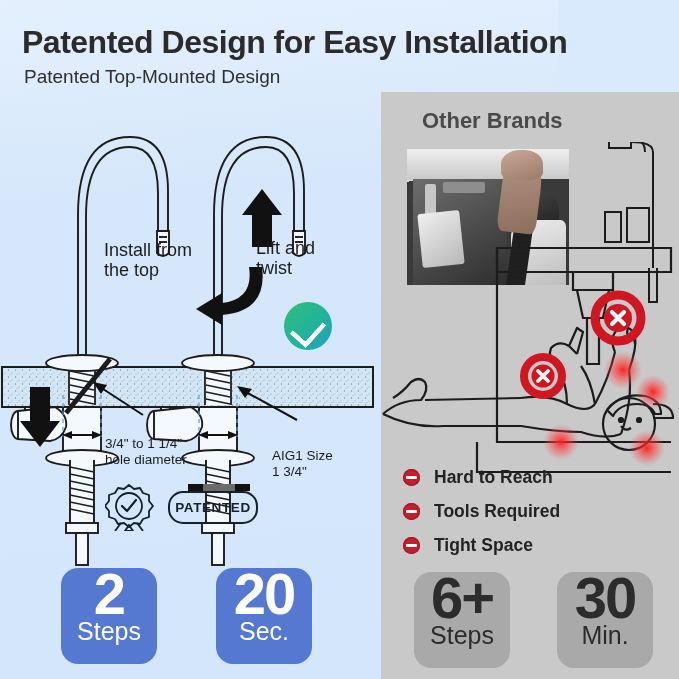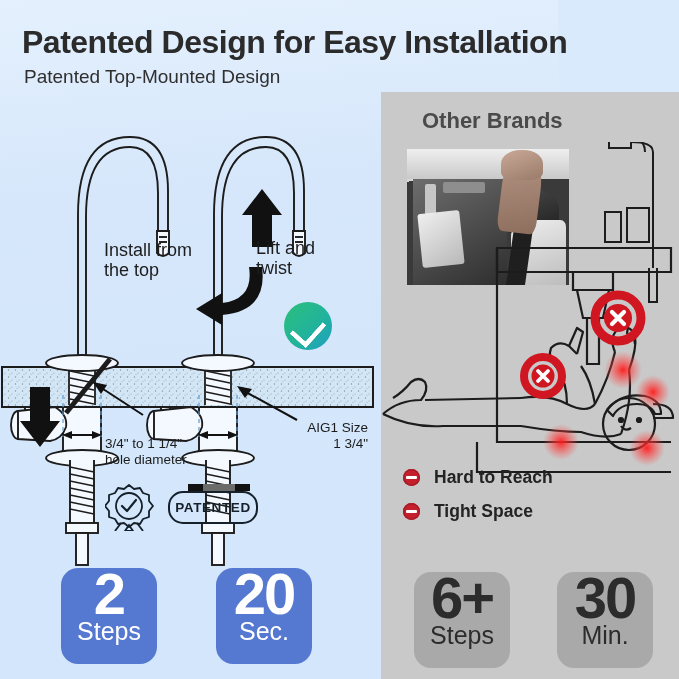--- a/index.html
+++ b/index.html
@@ -93,21 +93,21 @@
   #stat-steps{left:61px;top:568px;}
   #stat-sec{left:216px;top:568px;}
   #stat-osteps{left:33px;top:480px;}
   #stat-omin{left:176px;top:480px;}
   
   .anno{position:absolute;font-size:18px;color:#1c1c1c;line-height:1.12;}
   #anno-install{left:104px;top:240px;width:96px;}
   #anno-lift{left:256px;top:238px;width:86px;}
   .dim{position:absolute;font-size:13.5px;color:#1c1c1c;line-height:1.2;}
   #dim-hole{left:105px;top:436px;width:116px;}
-  #dim-aig{left:272px;top:420px;width:96px;text-align:right;}
+  #dim-aig{left:272px;top:448px;width:96px;}
   
   .badge{position:absolute;left:105px;top:483px;width:150px;height:48px;text-decoration:underline;}
   .badge-pill{
     position:absolute;left:63px;top:8px;width:86px;height:29px;
     border:2.2px solid #15202b;border-radius:15px;
     display:flex;align-items:center;justify-content:center;
   }
   .badge-pill span{font-size:13.5px;font-weight:bold;color:#15202b;letter-spacing:0.6px;}
   .check-green{
     position:absolute;left:284px;top:302px;width:48px;height:48px;border-radius:50%;
@@ -385,20 +385,24 @@
       </g>
     </svg>
 
     <div class="bullets">
       <div class="bullet">
         <div class="no-icon"></div>
         <span class="lbl">Hard to Reach</span>
       </div>
       <div class="bullet">
         <div class="no-icon"></div>
+        <span class="lbl">Tools Required</span>
+      </div>
+      <div class="bullet">
+        <div class="no-icon"></div>
         <span class="lbl">Tight Space</span>
       </div>
     </div>
 
     <div class="stat gray" id="stat-osteps">
       <div class="num">6+</div>
       <div class="unit">Steps</div>
     </div>
     <div class="stat gray" id="stat-omin">
       <div class="num">30</div>

